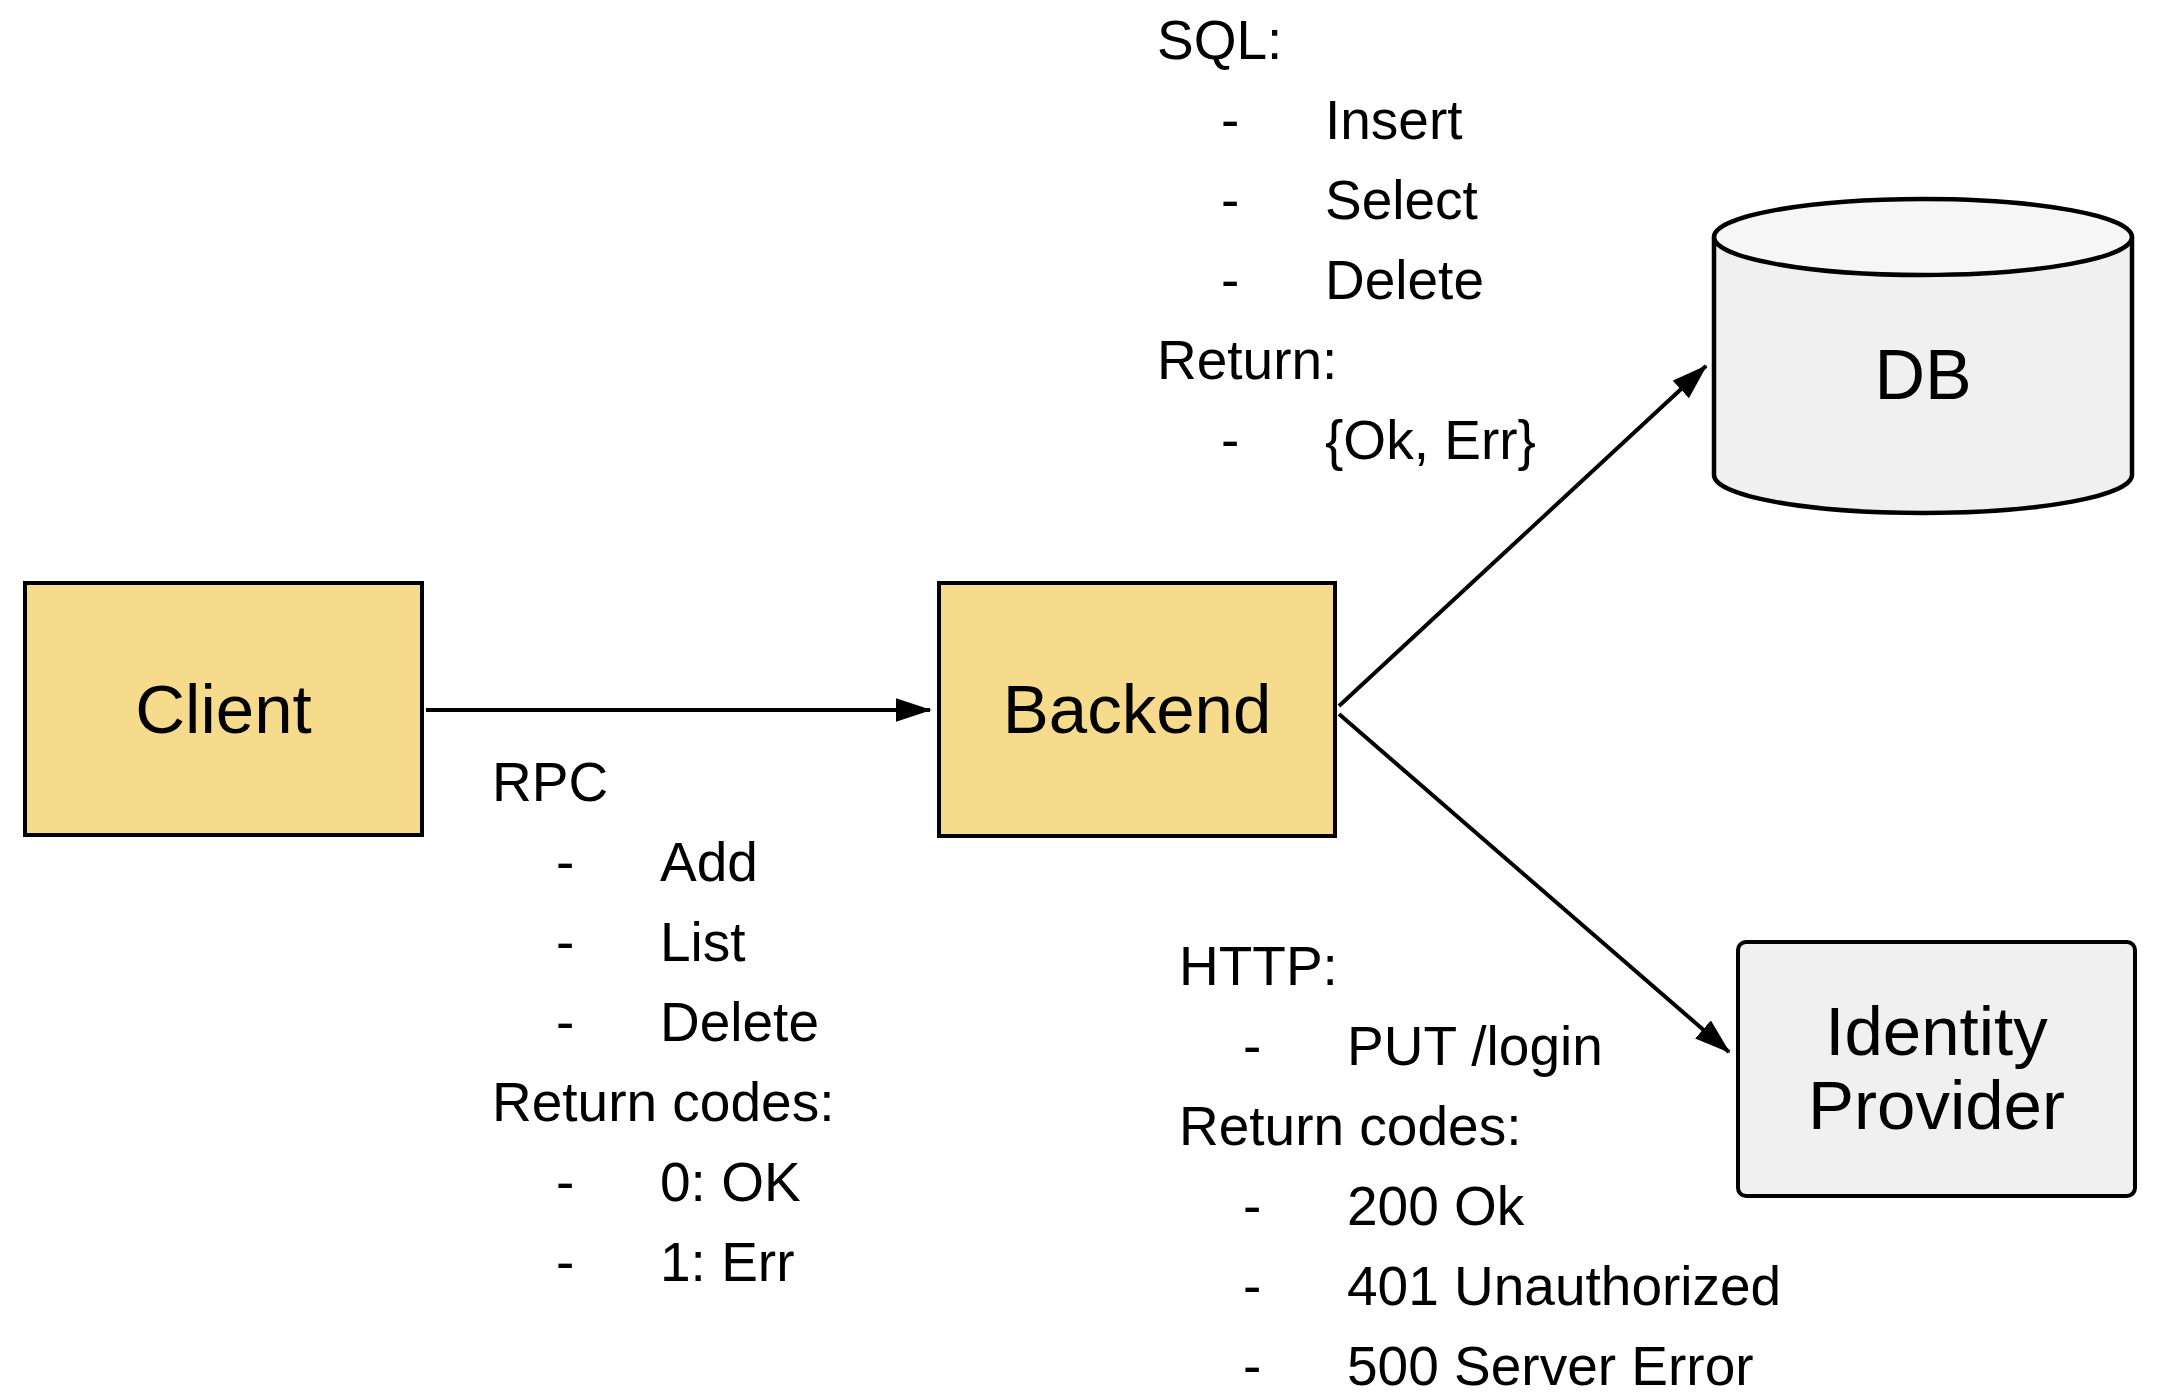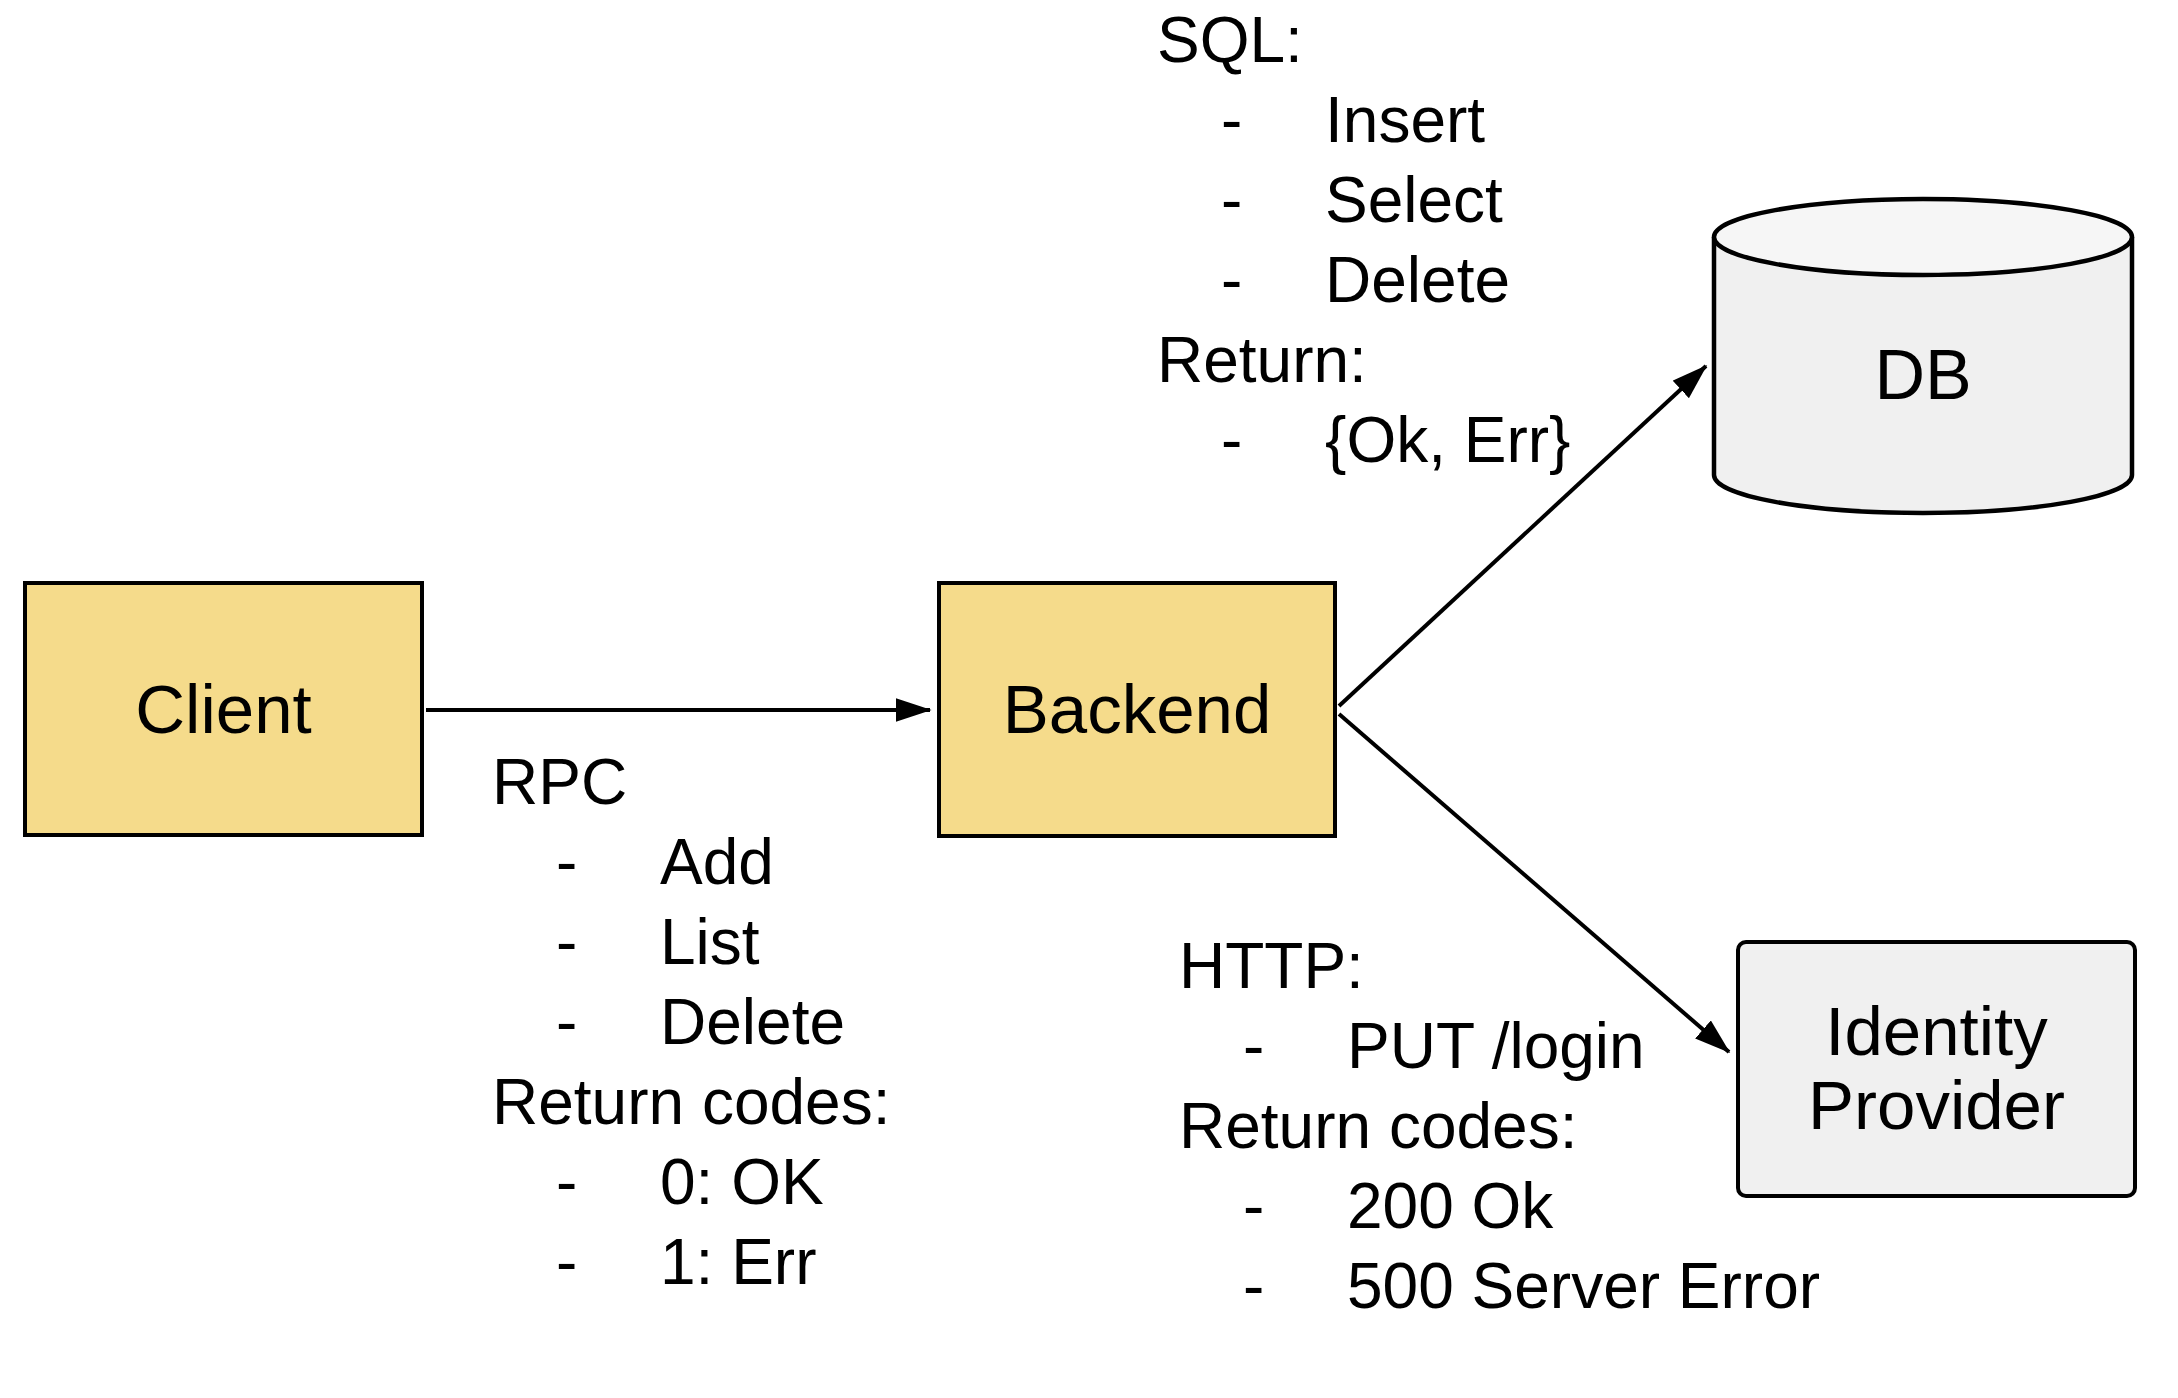--- a/index.html
+++ b/index.html
@@ -31,21 +31,21 @@
     left: 1710px; top: 195px; width: 426px; height: 322px;
   }
   #db-node .cyl-svg { position: absolute; left: 0; top: 0; }
   #db-node .db-label {
     position: absolute; left: 0; top: 38px; width: 426px; height: 284px;
     display: flex; align-items: center; justify-content: center;
     font-size: 70px;
   }
   .anno {
     position: absolute;
-    font-size: 64px;
+    font-size: 55px;
     line-height: 80px;
     white-space: nowrap;
   }
   #rpc-anno  { left: 492px;  top: 742px; }
   #sql-anno  { left: 1157px; top: 0px;   }
   #http-anno { left: 1179px; top: 926px; }
   .li { padding-left: 64px; }
   .dash { display: inline-block; width: 104px; }
   #arrow-overlay {
     position: absolute; left: 0; top: 0;
@@ -107,14 +107,15 @@
   <div class="li"><span class="dash">-</span><span>Delete</span></div>
   <div>Return:</div>
   <div class="li"><span class="dash">-</span><span>{Ok, Err}</span></div>
 </div>
 
 <div id="http-anno" class="anno">
   <div>HTTP:</div>
   <div class="li"><span class="dash">-</span><span>PUT /login</span></div>
   <div>Return codes:</div>
   <div class="li"><span class="dash">-</span><span>200 Ok</span></div>
+  <div class="li"><span class="dash">-</span><span>401 Unauthorized</span></div>
   <div class="li"><span class="dash">-</span><span>500 Server Error</span></div>
 </div>
 
 </body></html>

